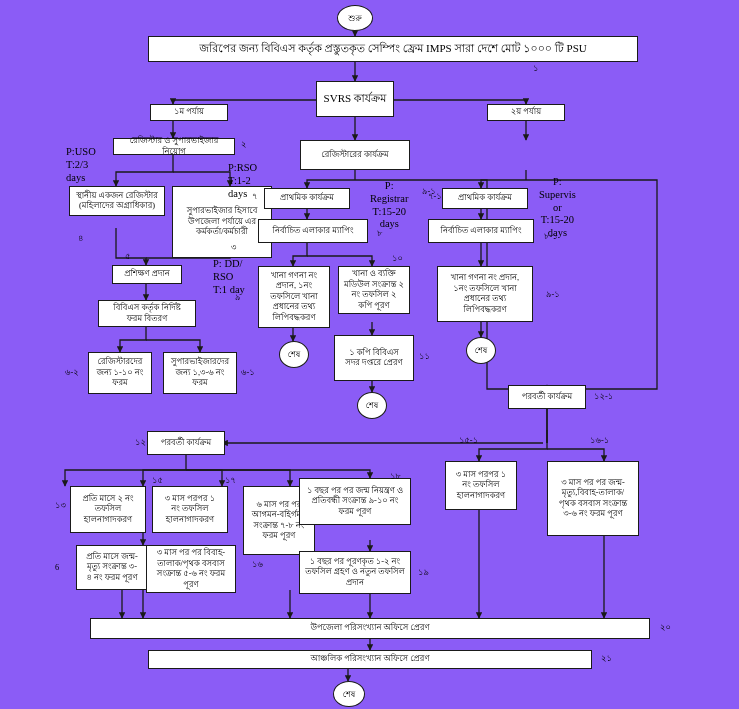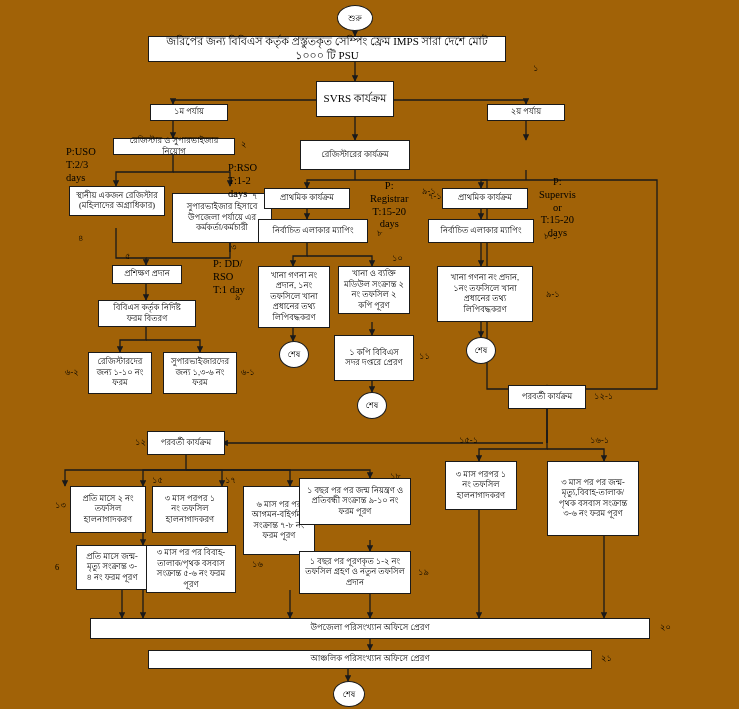--- a/index.html
+++ b/index.html
@@ -1,19 +1,19 @@
 <!DOCTYPE html>
 <html><head>
 <meta charset="utf-8">
 <style>
   html,body{margin:0;padding:0;background:#ffffff;}
   #page{
     position:relative;
     width:739px;height:709px;
-    background:#a16207;
+    background:#8b5cf6;
     font-family:"Liberation Serif","DejaVu Serif",serif;
     overflow:hidden;
   }
   .node{
     position:absolute;
     box-sizing:border-box;
     border:1.3px solid #1a1a1a;
     background:#ffffff;
     display:flex;
     align-items:center;
@@ -146,21 +146,21 @@
       <path d="M370,639 L370,650" marker-end="url(#ah)"></path>
 
       <path d="M348,669 L348,681" marker-end="url(#ah)"></path>
     </g>
   </svg>
 
   <div class="circle" style="left:337px;top:5px;width:36px;height:26px;">
     <span>শুরু</span>
   </div>
 
-  <div class="node big" style="left:148px;top:36px;width:358px;height:26px;">
+  <div class="node big" style="left:148px;top:36px;width:490px;height:26px;">
     <span>জরিপের জন্য বিবিএস  কর্তৃক প্রস্তুতকৃত সেম্পিং ফ্রেম  IMPS   সারা দেশে  মোট ১০০০ টি  PSU</span>
   </div>
   <div class="lbl bn" style="left:533px;top:64px;">১</div>
 
   <div class="node" style="left:316px;top:81px;width:78px;height:36px;font-size:11px;">
     <span>SVRS কার্যক্রম</span>
   </div>
 
   <div class="node" style="left:150px;top:104px;width:78px;height:17px;">
     <span>১ম পর্যায়</span>
@@ -181,21 +181,21 @@
   <div class="lbl en" style="left:228px;top:162px;white-space:pre;">P:RSO
 T:1-2
 days</div>
 
   <div class="node" style="left:69px;top:186px;width:96px;height:30px;white-space:pre-line;font-family:Liberation Serif, serif;">
     <span>স্থানীয় একজন রেজিস্টার
 (মহিলাদের অগ্রাধিকার)</span>
   </div>
   <div class="lbl bn" style="left:78px;top:234px;">৪</div>
 
-  <div class="node" style="left:172px;top:186px;width:100px;height:50px;white-space:pre-line;margin-top:7px;">
+  <div class="node" style="left:172px;top:186px;width:100px;height:72px;white-space:pre-line;">
     <span>সুপারভাইজার হিসাবে
 উপজেলা পর্যায়ে এর
 কর্মকর্তা/কর্মচারী</span>
   </div>
   <div class="lbl bn" style="left:231px;top:243px;">৩</div>
 
   <div class="node" style="left:112px;top:265px;width:70px;height:19px;">
     <span>প্রশিক্ষণ প্রদান</span>
   </div>
   <div class="lbl bn" style="left:125px;top:252px;">৫</div>

